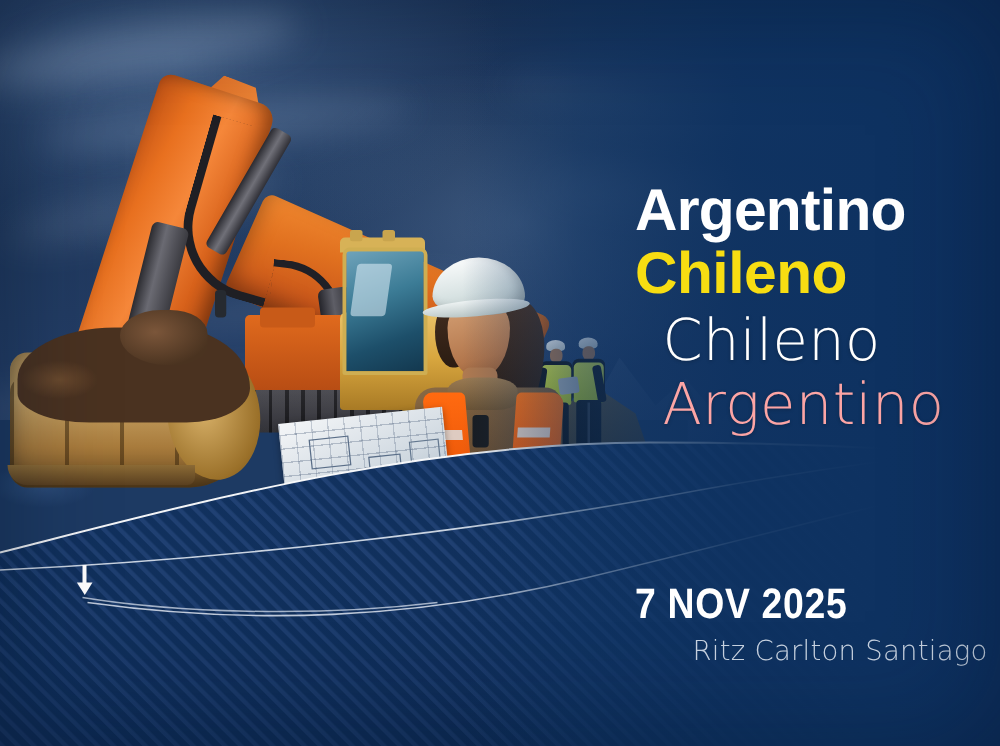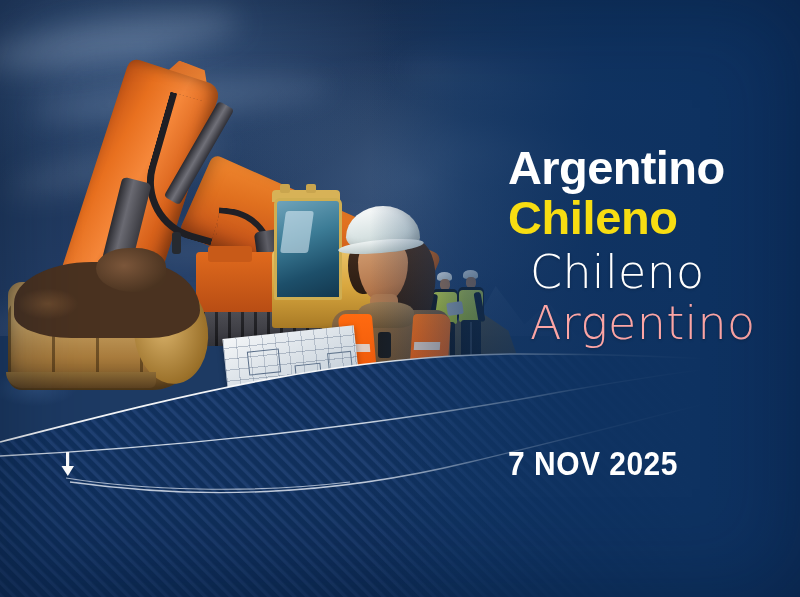--- a/index.html
+++ b/index.html
@@ -335,21 +335,21 @@
     text-shadow:0 1px 3px rgba(0,0,0,.25);
   }
   .h-arg{
     font-family:"DejaVu Sans",sans-serif;
     font-weight:300;font-size:46px;color:#fca5a5;line-height:1.12;
     letter-spacing:.3px;padding-left:22px;
     text-shadow:0 1px 3px rgba(0,0,0,.25);
   }
 
   
-  .datebox{position:absolute;left:508px;top:446px;width:290px;}
+  .datebox{position:absolute;left:508px;top:466px;width:290px;}
   .d-date{
     font-family:"Liberation Sans Narrow","Liberation Sans",sans-serif;
     font-weight:bold;font-size:34px;color:#ffffff;letter-spacing:.6px;
     transform:scaleX(.88);transform-origin:0 50%;line-height:1.05;
   }
   .d-venue{
     font-family:"DejaVu Sans",sans-serif;
     font-weight:300;font-size:22px;color:#c9d4e2;letter-spacing:.2px;
     margin-top:7px;padding-left:46px;
   }
@@ -493,16 +493,17 @@
 
   <div class="headline">
     <div class="h-enc">Argentino</div>
     <div class="h-min">Chileno</div>
     <div class="h-chi">Chileno</div>
     <div class="h-arg">Argentino</div>
   </div>
 
   <div class="datebox">
     <div class="d-date">7 NOV 2025</div>
+    <div class="d-venue">Ritz Carlton Santiago</div>
   </div>
 
   <div class="vignette"></div>
 </div>
 
 </body></html>

